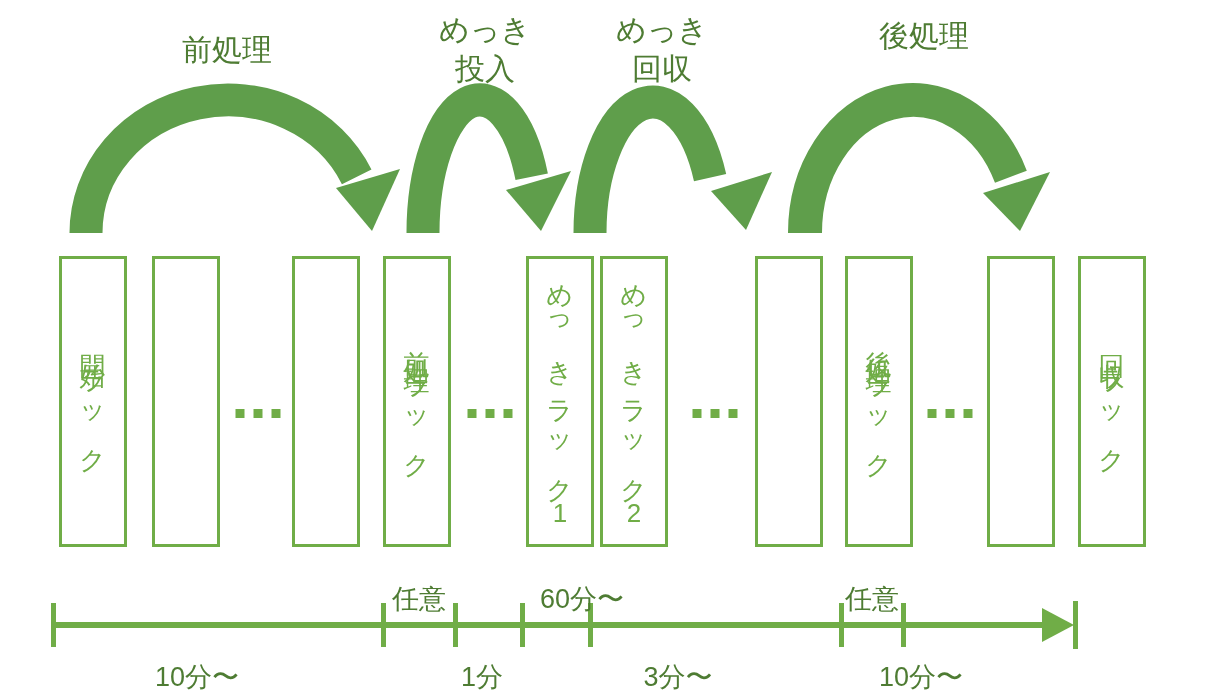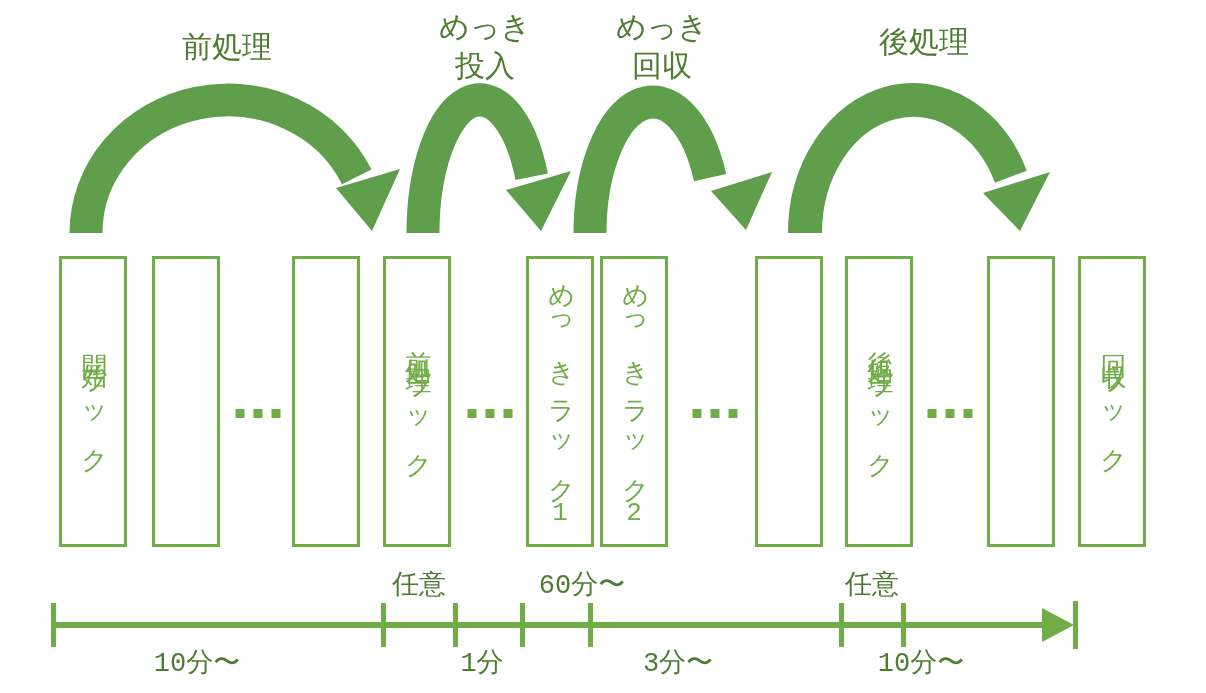--- a/index.html
+++ b/index.html
@@ -1,18 +1,18 @@
 <!DOCTYPE html>
 <html><head>
 <meta charset="utf-8">
 <style>
   html,body{margin:0;padding:0;background:#ffffff;}
   .stage{
     position:relative;width:1206px;height:693px;overflow:hidden;background:#fff;
-    font-family:Liberation Mono, monospace;
+    font-family:Liberation Sans, sans-serif;
   }
   .arches-layer{position:absolute;left:0;top:0;pointer-events:none;}
   .arch-label{
     position:absolute;transform:translateX(-50%);text-align:center;
     font-size:30px;line-height:1.3;white-space:pre-line;color:var(--dark);
   }
   .rack{
     position:absolute;border:3px solid var(--outline);background:#fff;box-sizing:border-box;
     display:flex;align-items:center;justify-content:center;
   }
@@ -25,21 +25,21 @@
   .tl-line{position:absolute;height:6px;background:var(--outline);}
   .tl-tick{position:absolute;width:5px;height:44px;background:var(--outline);}
   .tl-endbar{position:absolute;width:5px;height:48px;background:var(--outline);}
   .tl-arrowhead{
     position:absolute;width:0;height:0;
     border-top:17px solid transparent;border-bottom:17px solid transparent;
     border-left:32px solid var(--outline);
   }
   .tl-label{
     position:absolute;transform:translateX(-50%);white-space:nowrap;
-    font-size:27px;color:var(--dark);
+    font-size:27px;color:var(--dark);margin-top:15px;
   }
 </style>
 </head>
 <body>
 
 <div class="stage" style="--arc: #5f9e4b; --outline: #70ad47; --dark: #4e7c33;">
   <svg class="arches-layer" width="1206" height="250" viewBox="0 0 1206 250">
       <path d="M 86 233 A 142 133 0 0 1 356.7 176.8" fill="none" stroke="#5f9e4b" stroke-width="33"></path>
       <polygon points="336,188 400,169 372,231" fill="#5f9e4b"></polygon>
       <path d="M 423 233 A 57 133 0 0 1 531.7 176.8" fill="none" stroke="#5f9e4b" stroke-width="33"></path>
@@ -48,21 +48,21 @@
       <polygon points="711,191 772,172 746,230" fill="#5f9e4b"></polygon>
       <path d="M 805 233 A 108 133 0 0 1 1010.9 176.8" fill="none" stroke="#5f9e4b" stroke-width="34"></path>
       <polygon points="983,193 1050,172 1020,231" fill="#5f9e4b"></polygon>
     </svg>
   <div>
       <div class="arch-label" style="left: 227px; top: 30px;">前処理</div>
       <div class="arch-label" style="left: 485px; top: 10px;">めっき
 投入</div>
       <div class="arch-label" style="left: 662px; top: 10px;">めっき
 回収</div>
-      <div class="arch-label" style="left: 924px; top: 25px;">後処理</div>
+      <div class="arch-label" style="left: 924px; top: 16px;">後処理</div>
     </div>
   <div>
       <div class="rack" style="left: 59px; top: 256px; width: 68px; height: 291px;">
         <span class="rack-label">開始ラック</span>
       </div>
       <div class="rack" style="left: 152px; top: 256px; width: 68px; height: 291px;"></div>
       <div class="rack" style="left: 292px; top: 256px; width: 68px; height: 291px;"></div>
       <div class="rack" style="left: 383px; top: 256px; width: 68px; height: 291px;">
         <span class="rack-label">前処理ラック</span>
       </div>

